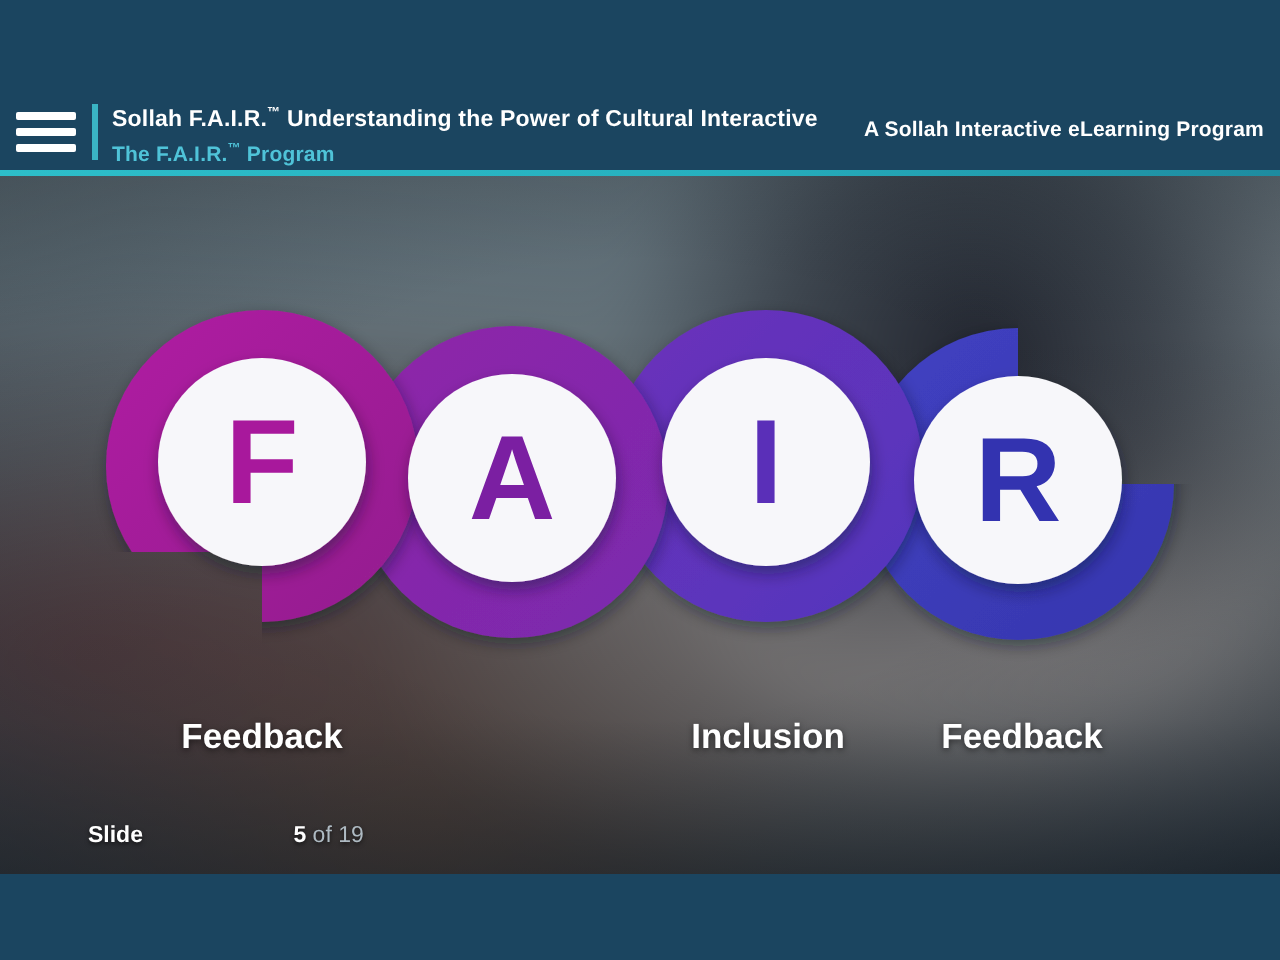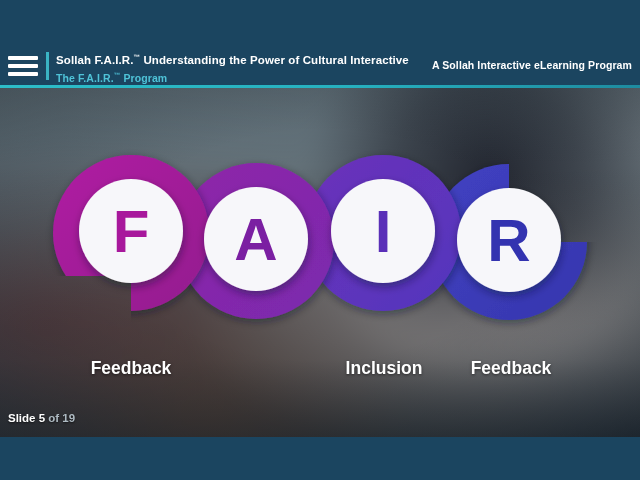--- a/index.html
+++ b/index.html
@@ -109,22 +109,22 @@
   .lbl-2 { left:313px; width:142px; }
   .lbl-3 { left:440px; width:142px; }
 
   
   .slide-counter {
     position:absolute; left:8px; top:412px;
     font-size:11.5px; color:#c7d2d8;
     text-shadow:0 1px 2px rgba(0,0,0,.6);
     white-space:nowrap;
   }
-  .slide-counter .sc-strong { color:#ffffff; font-weight:bold; }
-  .slide-counter .sc-dim { color:#aebac2; font-weight:bold; }
+  .slide-counter .sc-strong { color:#ffffff; font-weight:bold;margin-left:36px; }
+  .slide-counter .sc-dim { color:#aebac2; font-weight:normal; }
 
   
   .footer {
     position:absolute; left:0; top:437px; width:640px; height:43px;
     background:#1b4560;
   }
   .footer-top-line {
     position:absolute; left:0; top:437px; width:640px; height:1px;
     background:rgba(255,255,255,.10);
   }

